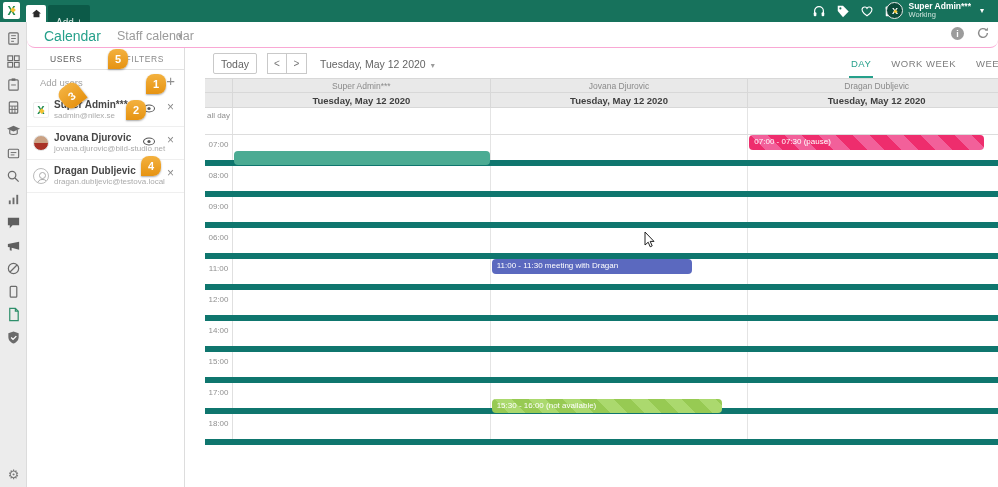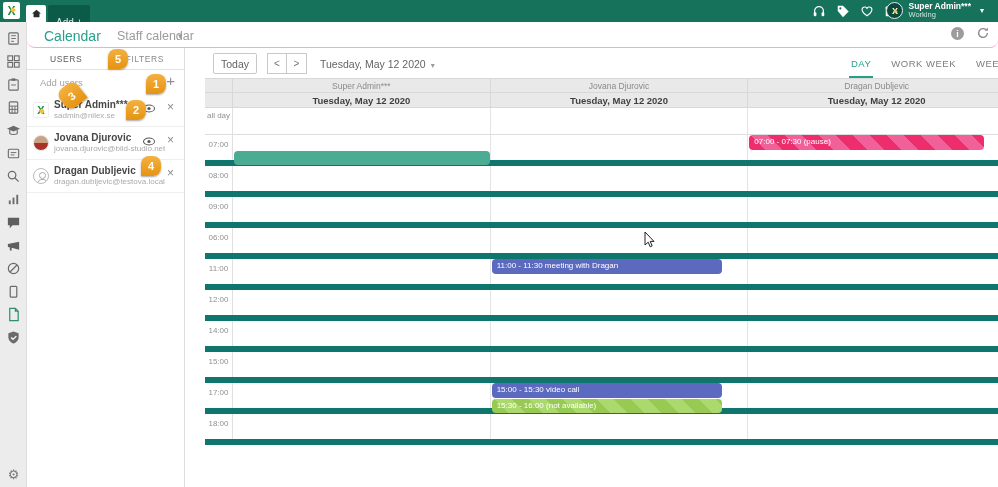--- a/index.html
+++ b/index.html
@@ -378,22 +378,21 @@
         <div class="trow">
           <div class="tlabel">18:00</div>
           <div class="tcell"></div>
           <div class="tcell"></div>
           <div class="tcell last"></div>
           <div class="tscroll"></div>
         </div>
         <div class="sb-arrow" style="top:2px">▲</div>
       <div class="sb-arrow" style="bottom:2px">▼</div>
     <div class="event ev-teal" style="top: 15.5px; height: 14.5px; left: 29px; width: 255.667px;"></div>
-        <div class="event ev-blue" style="top: 124px; height: 14.5px; left: 286.667px; width: 230px;">11:00 - 11:30  meeting with Dragan</div>
-        <div class="event ev-blue" style="top: 248px; height: 14.5px; left: 286.667px; width: 229.9px;">15:00 - 15:30  video call</div>
+        <div class="event ev-blue" style="top: 124px; height: 14.5px; left: 286.667px; width: 200px;">11:00 - 11:30  meeting with Dragan</div>
         <div class="event ev-green-striped" style="top: 263.5px; height: 14.5px; left: 286.667px; width: 229.9px;">15:30 - 16:00  (not available)</div>
         <div class="event ev-pink-striped" style="top: 0px; height: 14.5px; left: 544.333px; width: 235.053px;">07:00 - 07:30  (pause)</div>
       </div>
   </div>
 
   <div class="badge" style="left:146px; top:74px;">1</div>
   <div class="badge" style="left:126px; top:100px;">2</div>
   <div class="badge rot" style="left:60px; top:84px;">3</div>
   <div class="badge" style="left:141px; top:156px;">4</div>
   <div class="badge" style="left:108px; top:49px;">5</div>

